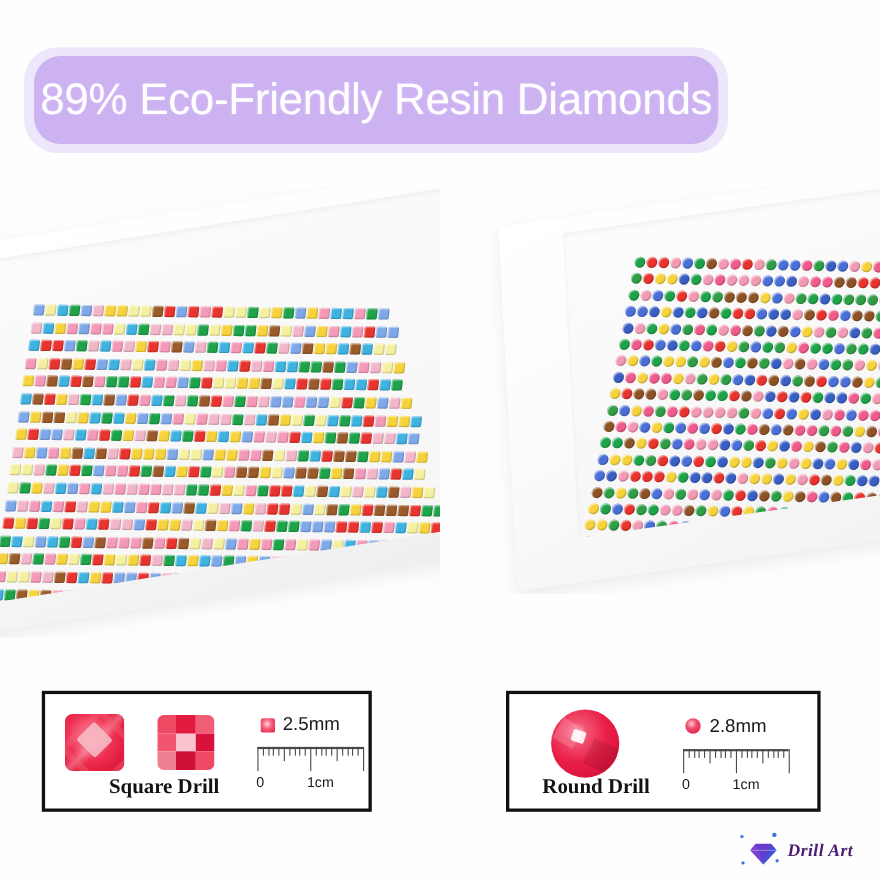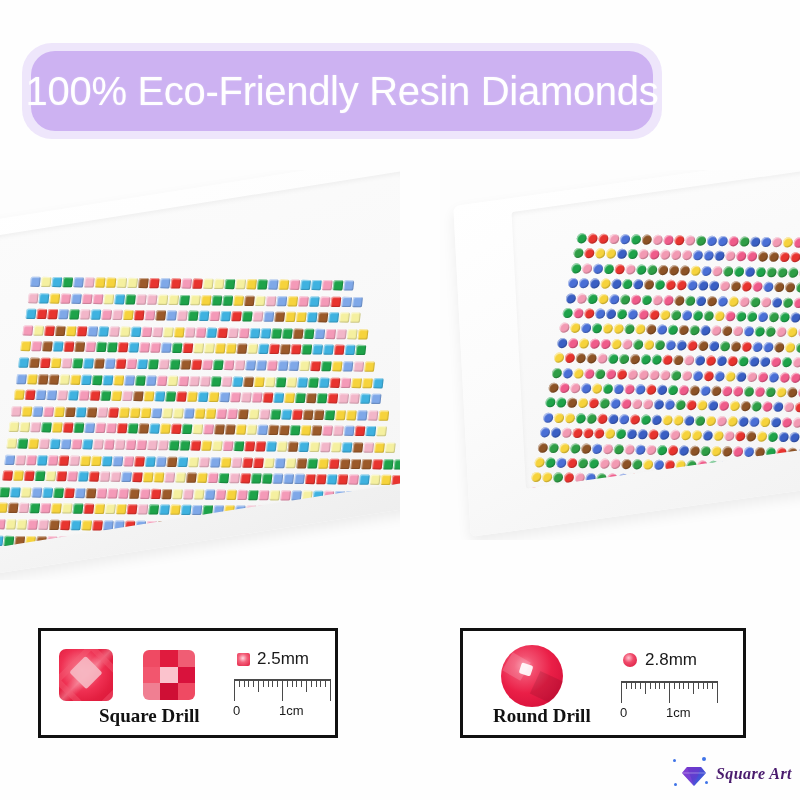--- a/index.html
+++ b/index.html
@@ -302,21 +302,21 @@
     position: absolute;
     background: #3f74e8;
     border-radius: 50%;
   }
 </style>
 </head>
 <body>
 
 <div id="header-banner">
   <div id="banner-inner">
-    <div id="banner-title">100% Eco-Friendly Resin Diamonds</div>
+    <div id="banner-title">89% Eco-Friendly Resin Diamonds</div>
   </div>
 </div>
 
 <div id="photos">
 
   <div class="photo" id="photo-square-drills">
     <div class="tray" id="tray-left">
       <div id="tray-left-inner">
           <div class="drill-row" style="top: 46px; left: 58px; transform: rotate(9.5deg); transform-origin: left center;">
             <div class="sq-drill" style="background: rgb(127, 168, 232);"></div>
@@ -1487,14 +1487,14 @@
     </defs>
     <path d="M9 6 L23 6 L28 12 L16 25 L4 12 Z" fill="url(#dgrad)"></path>
     <path d="M9 6 L16 25 L4 12 Z" fill="#8a45d8" opacity="0.55"></path>
     <path d="M23 6 L28 12 L16 25 Z" fill="#2f5fd6" opacity="0.45"></path>
     <path d="M4 12 L28 12" stroke="#ffffff" stroke-width="0.7" opacity="0.5"></path>
   </svg>
   <div class="sparkle" style="left:1px;  top:2px;  width:3px; height:3px;"></div>
   <div class="sparkle" style="left:30px; top:0px;  width:4px; height:4px;"></div>
   <div class="sparkle" style="left:2px;  top:26px; width:3px; height:3px;"></div>
   <div class="sparkle" style="left:33px; top:24px; width:3px; height:3px;"></div>
-  <div id="logo-text">Square Art</div>
+  <div id="logo-text">Drill Art</div>
 </div>
 
 </body></html>

